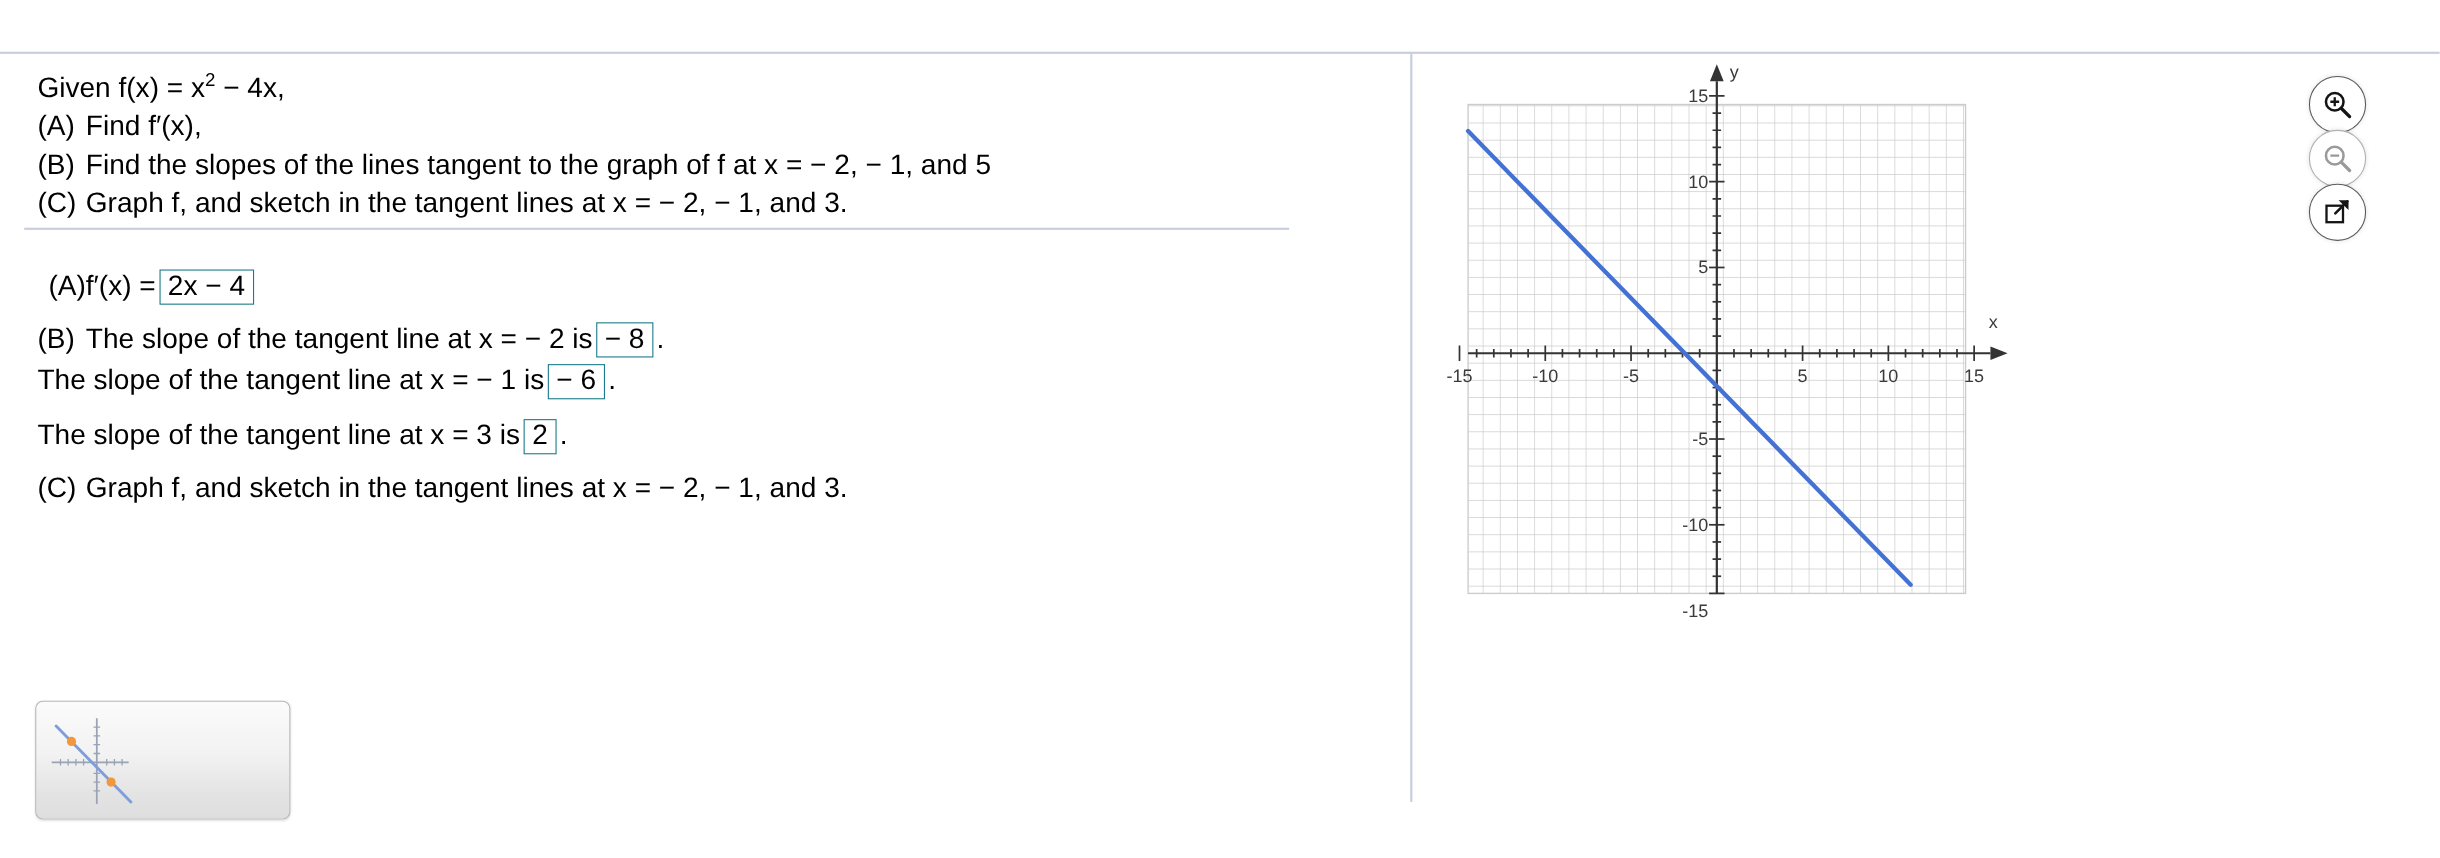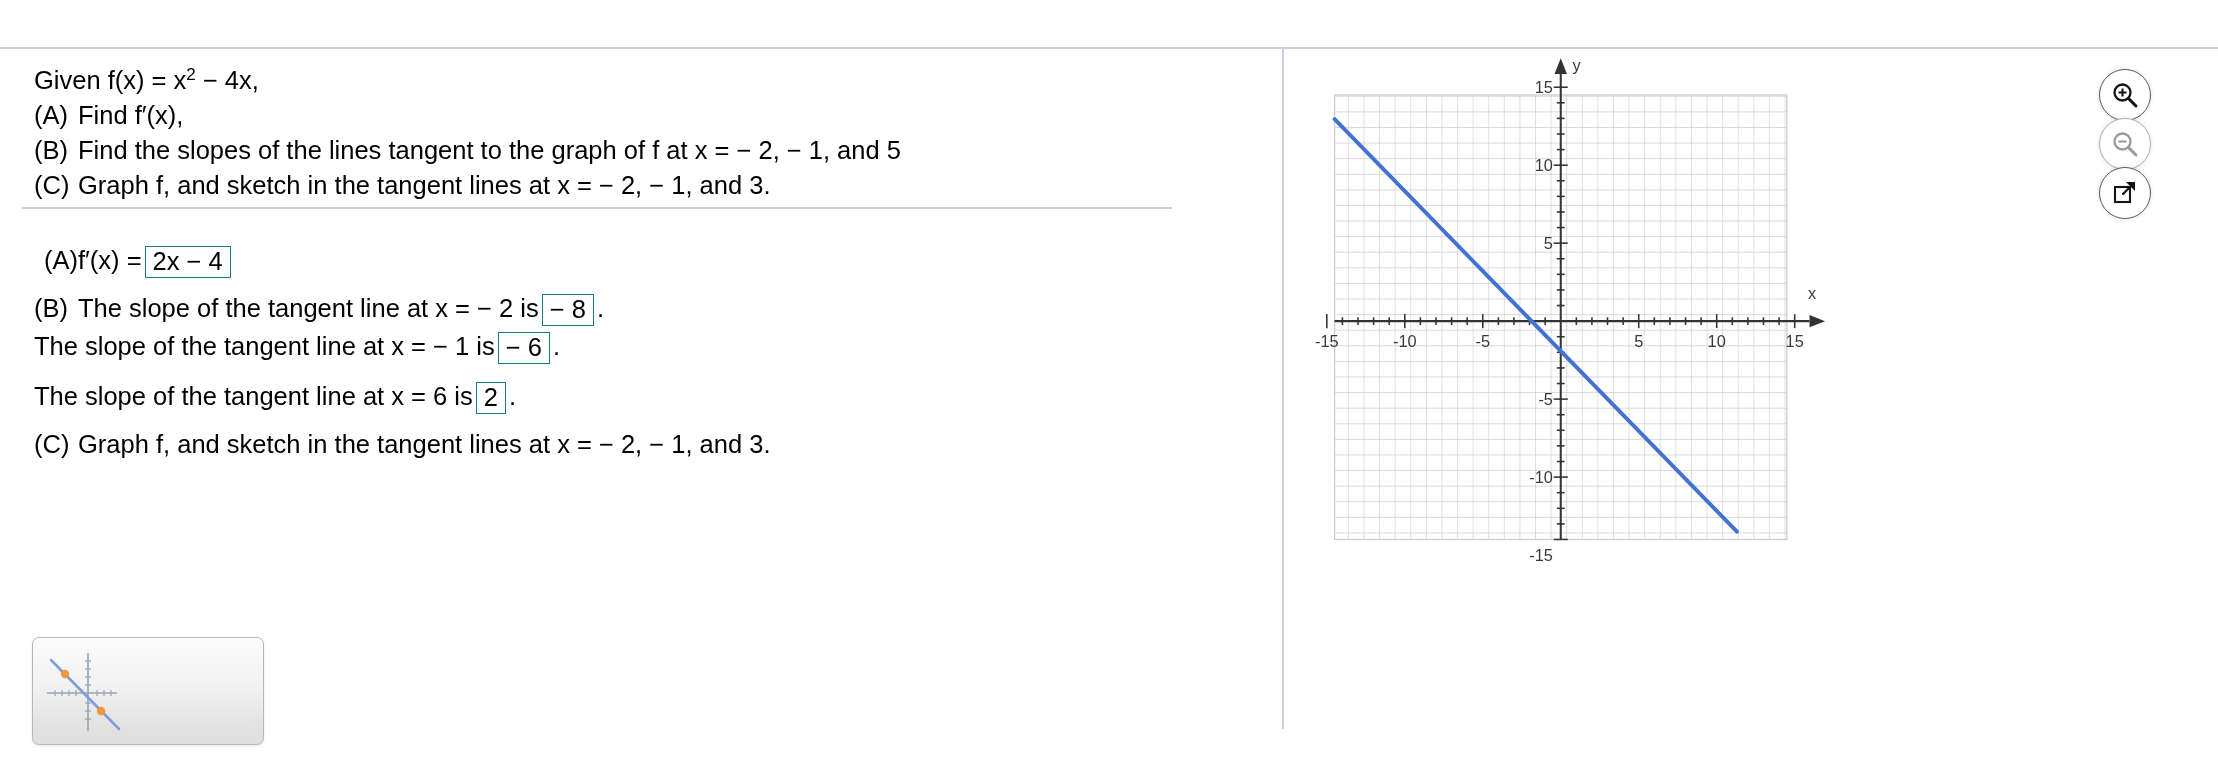--- a/index.html
+++ b/index.html
@@ -169,21 +169,21 @@
     </div>
 
     <div class="mid-rule"></div>
 
     <div class="ans-row ans-a"><span class="tag">(A)</span><span>f′(x) =</span><span class="ansbox">2x − 4</span></div>
 
     <div class="ans-row ans-b1"><span class="tag">(B)</span><span>The slope of the tangent line at x = − 2 is</span><span class="ansbox">− 8</span><span>.</span></div>
 
     <div class="ans-row ans-b2"><span>The slope of the tangent line at x = − 1 is</span><span class="ansbox">− 6</span><span>.</span></div>
 
-    <div class="ans-row ans-b3"><span>The slope of the tangent line at x = 6 is</span><span class="ansbox">2</span><span>.</span></div>
+    <div class="ans-row ans-b3"><span>The slope of the tangent line at x = 3 is</span><span class="ansbox">2</span><span>.</span></div>
 
     <div class="ans-row ans-c"><span class="tag">(C)</span><span>Graph f, and sketch in the tangent lines at x = − 2,  − 1, and 3.</span></div>
 
     <div class="enlarge-btn">
       <div class="thumb">
         <svg width="96" height="92" viewBox="0 0 96 92">
           <line x1="8" y1="48" x2="78" y2="48" stroke="#9aa3b5" stroke-width="1.6"></line>
           <line x1="49" y1="8" x2="49" y2="86" stroke="#9aa3b5" stroke-width="1.6"></line>
           <g stroke="#9aa3b5" stroke-width="1.2">
             <line x1="16" y1="45" x2="16" y2="51"></line>

